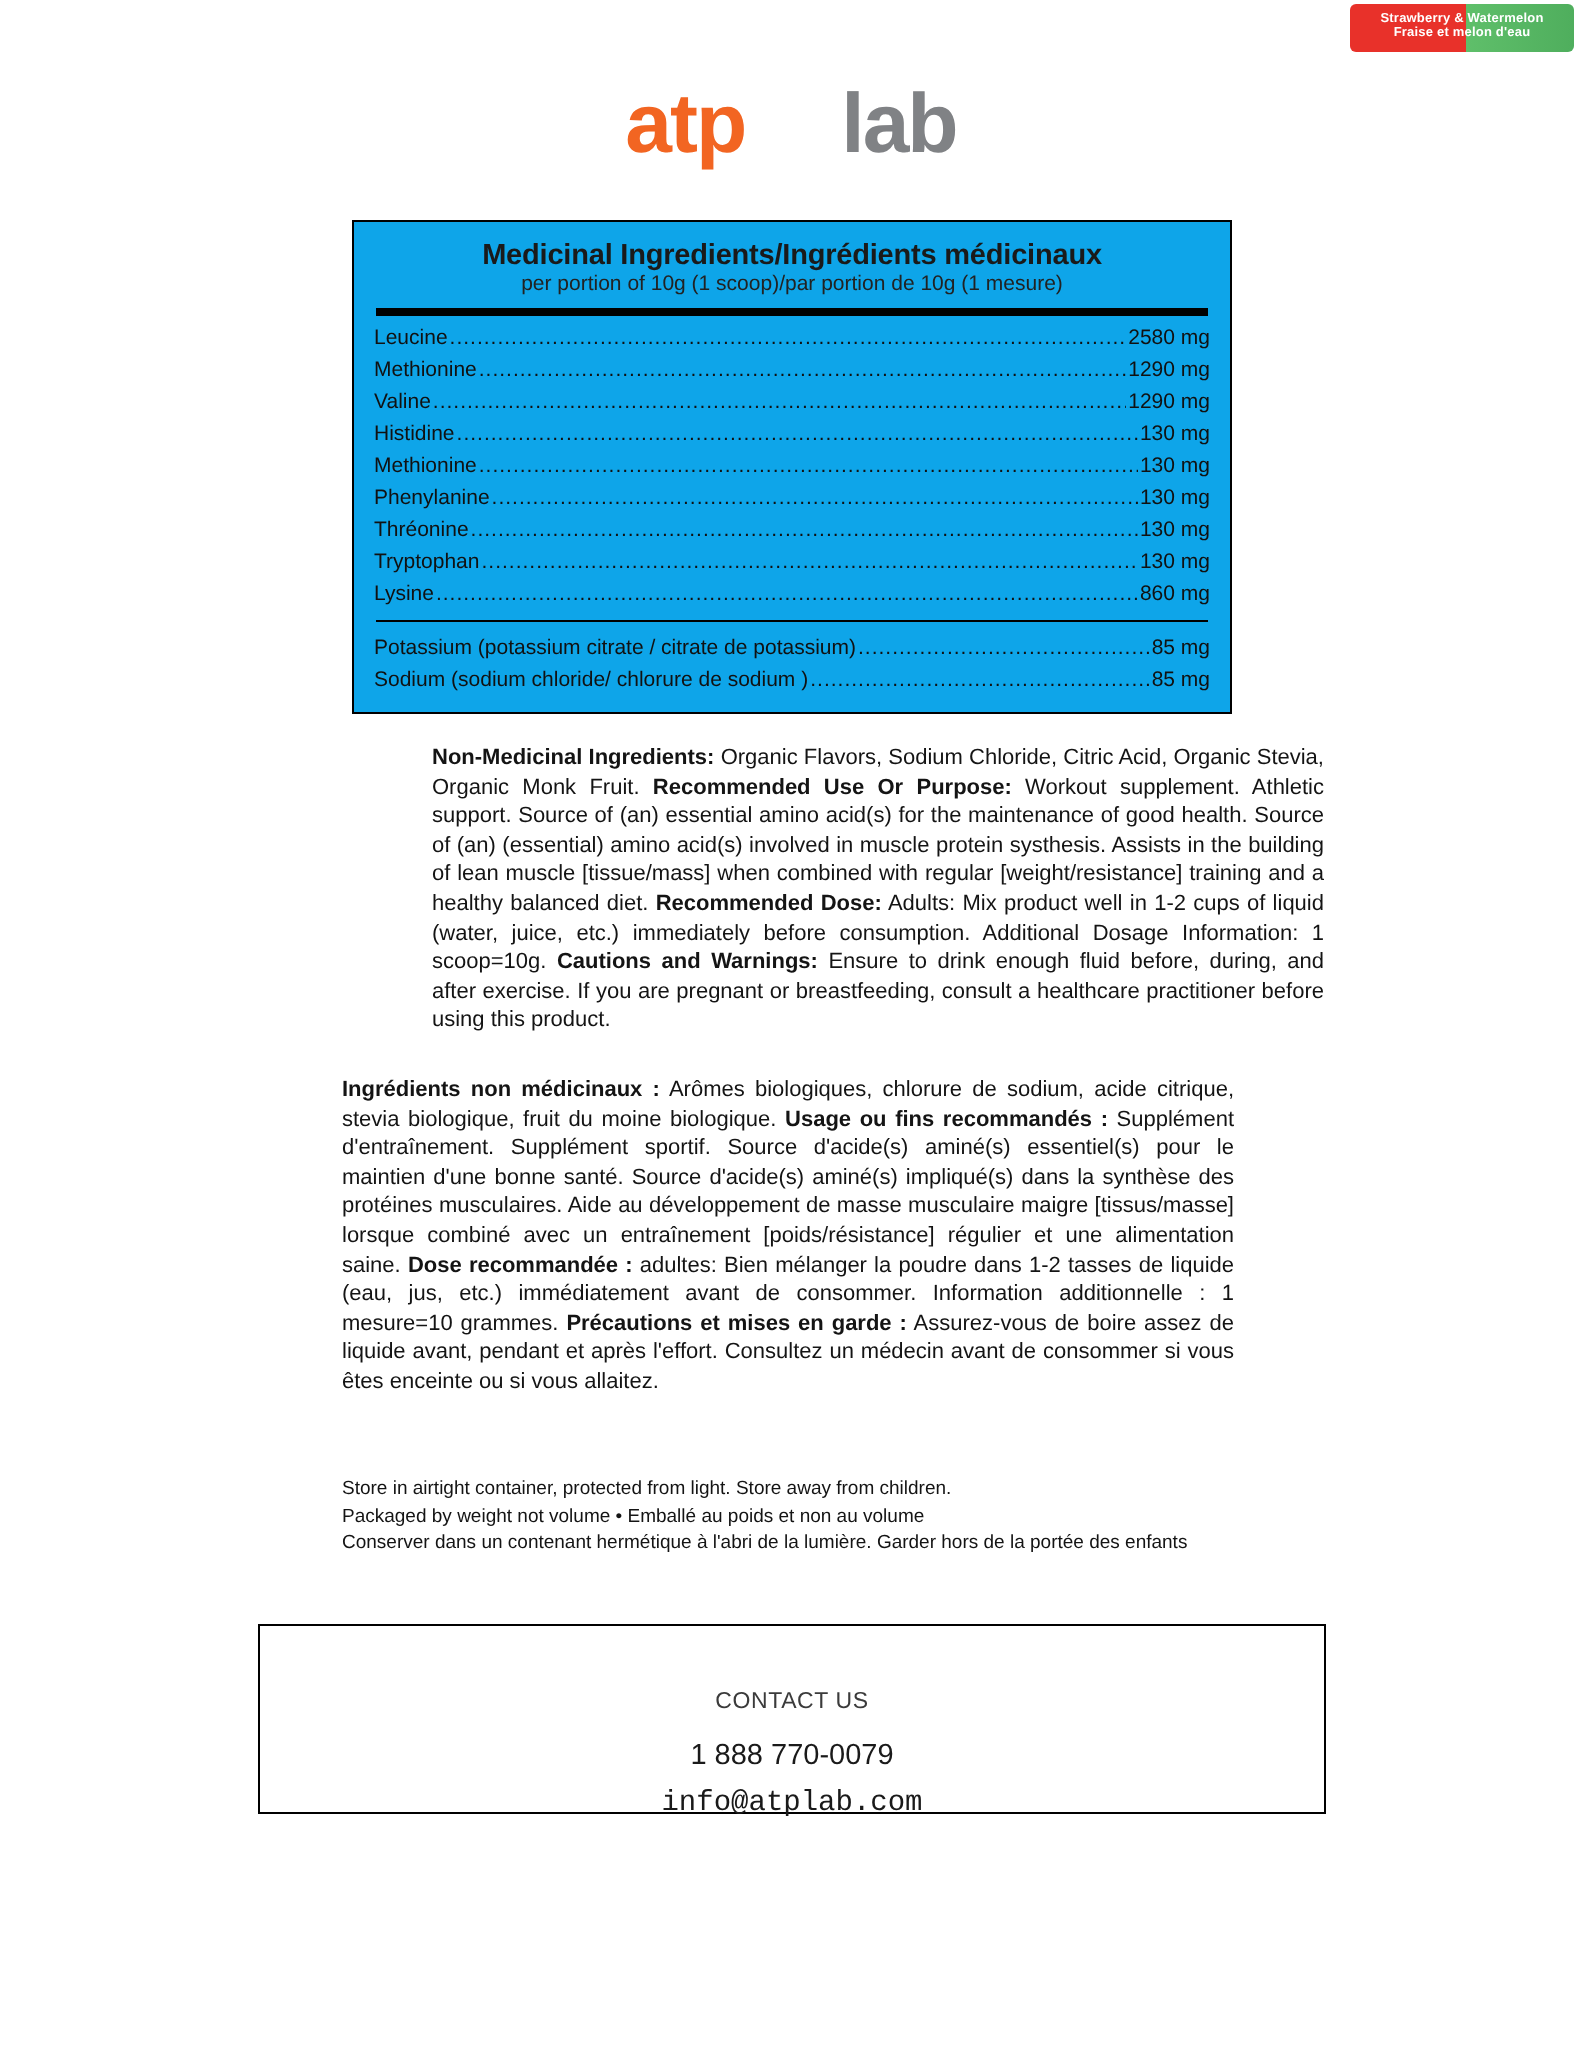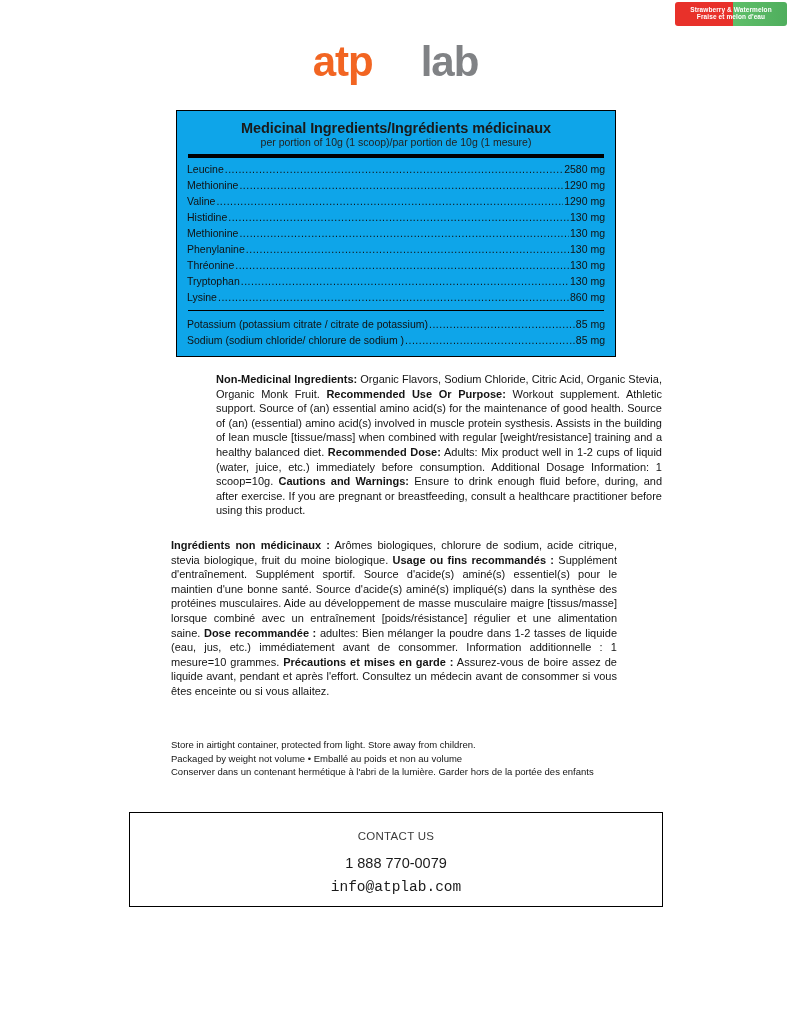--- a/index.html
+++ b/index.html
@@ -134,21 +134,21 @@
     left: 129px;
     top: 812px;
     width: 534px;
     height: 95px;
     border: 1px solid #000;
     box-sizing: border-box;
     display: flex;
     flex-direction: column;
     align-items: center;
     justify-content: flex-start;
-    padding-top: 17px;
+    padding-top: 32px;
   }
   .contact-title {
     font-size: 11.5px;
     color: #3b3b3b;
     letter-spacing: 0.3px;
   }
   .contact-phone {
     font-size: 14.5px;
     color: #1a1a1a;
     margin-top: 13px;

